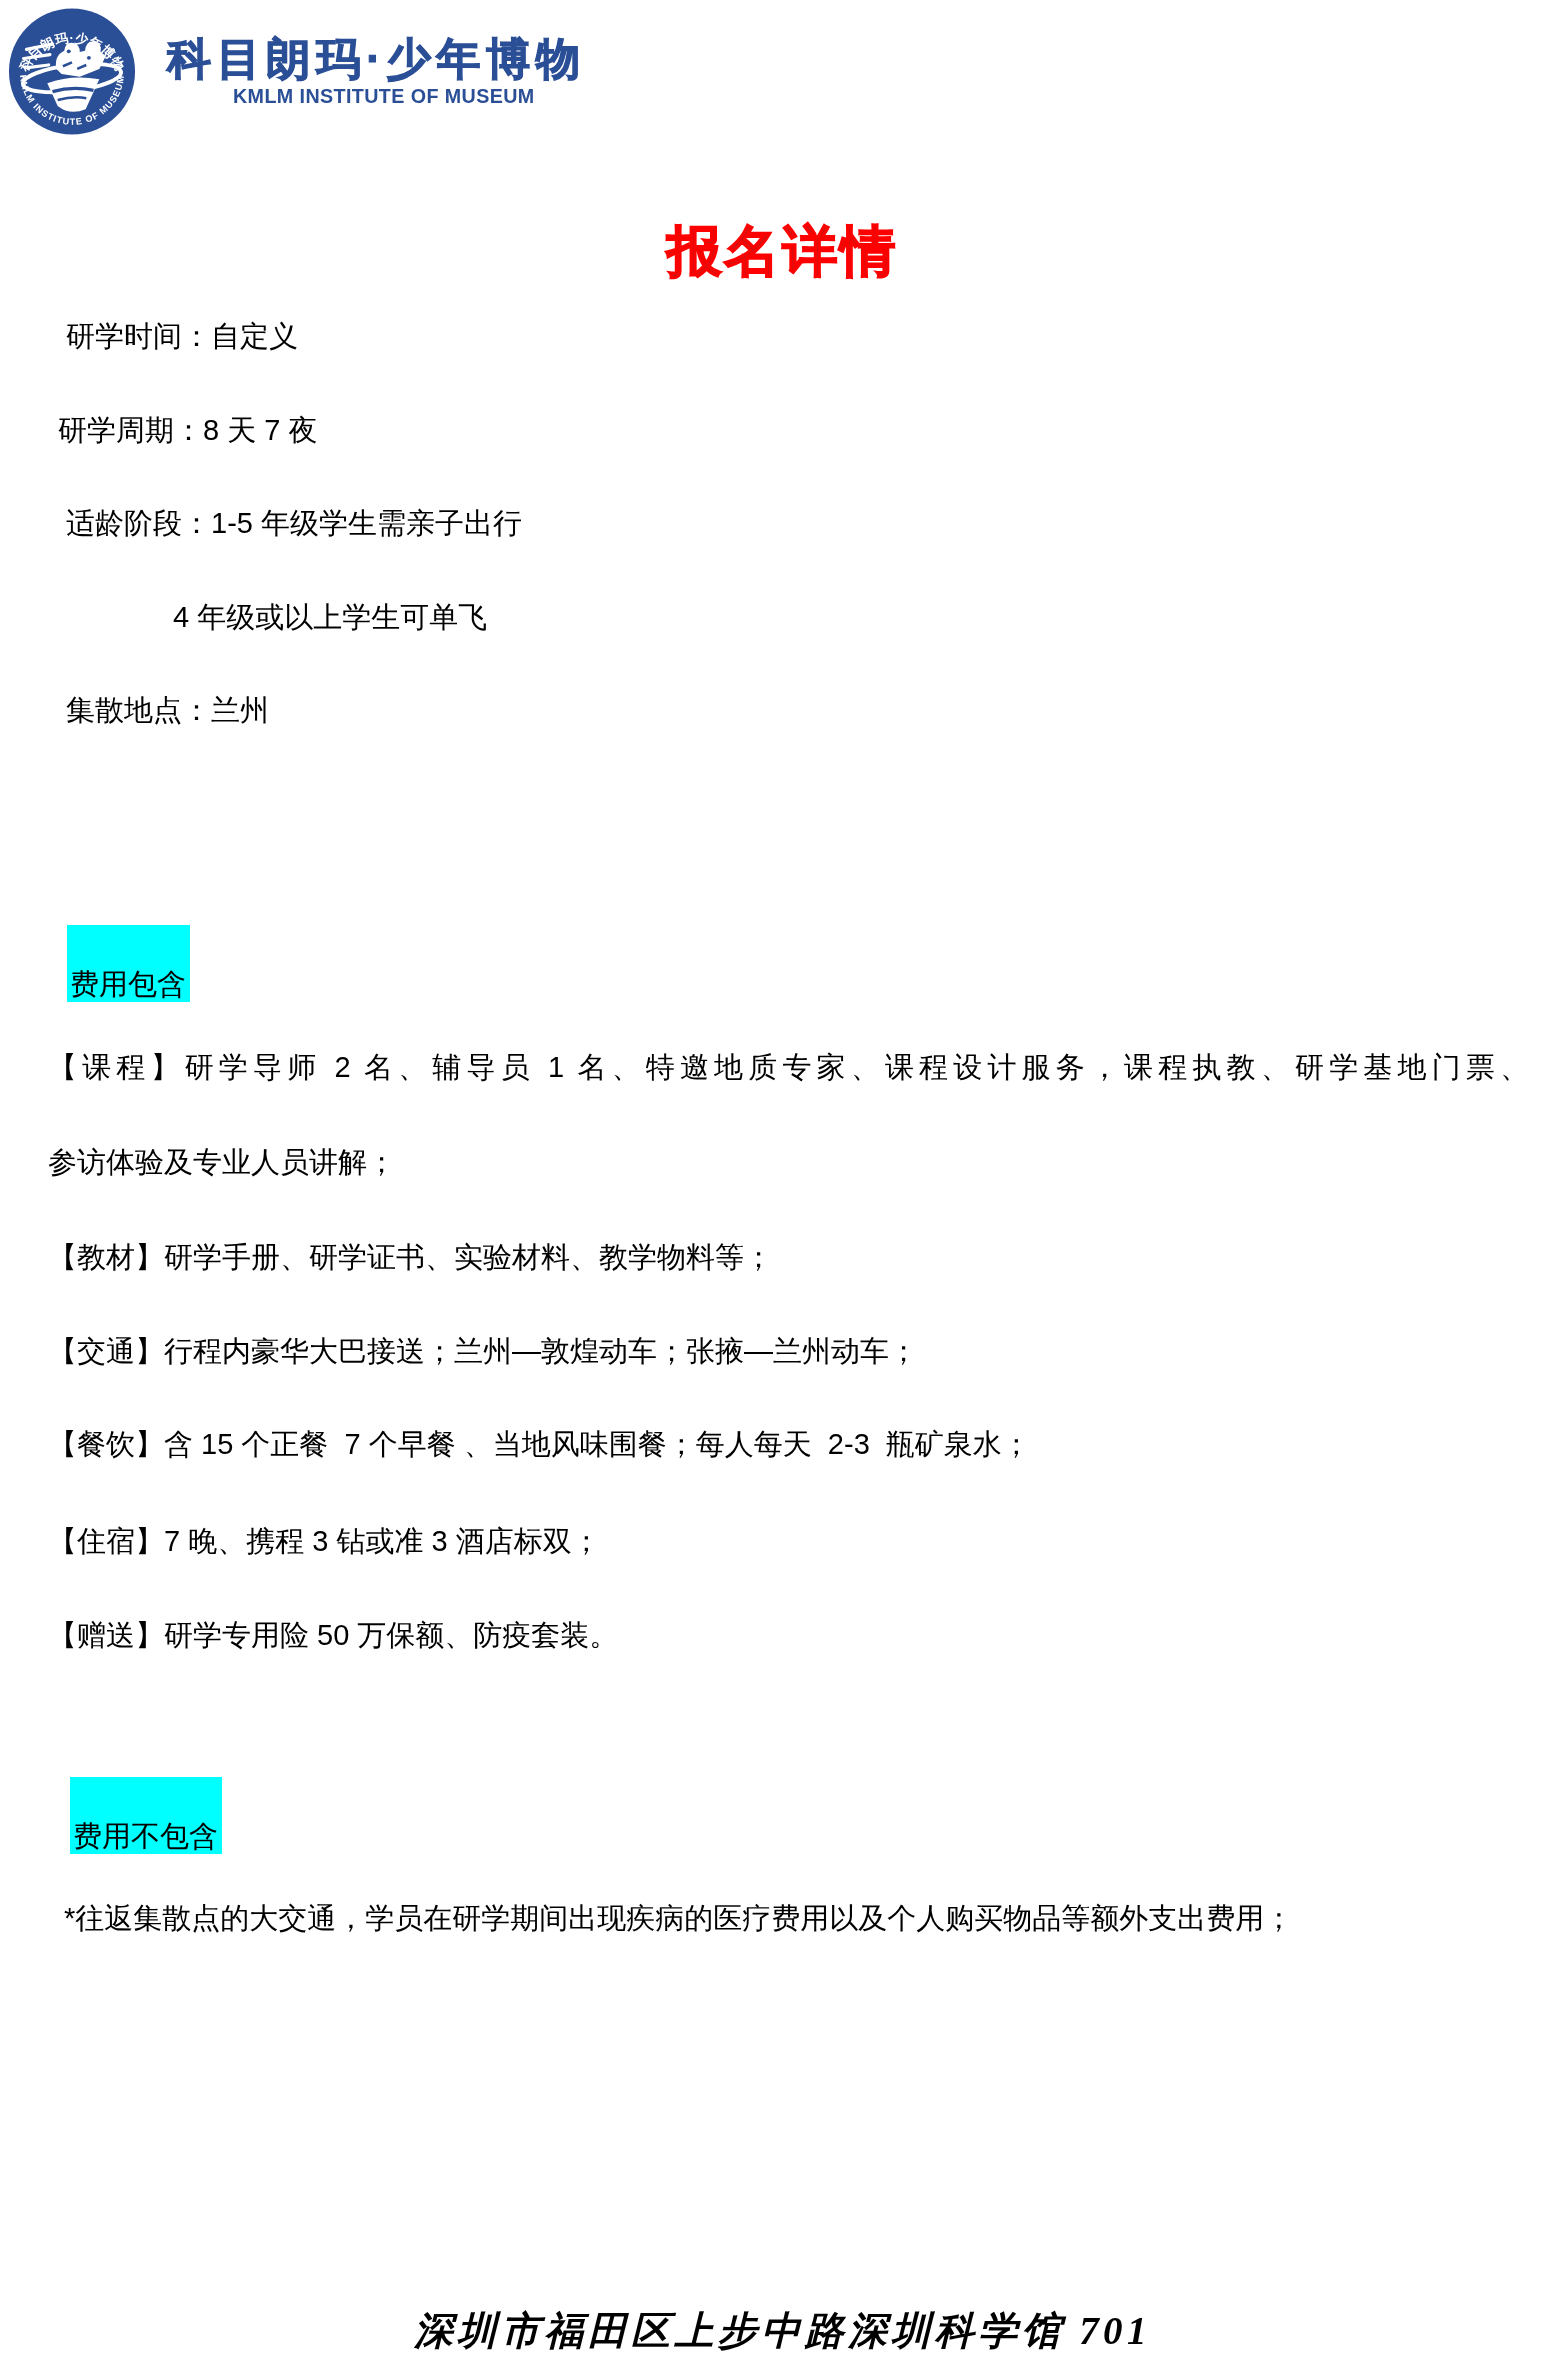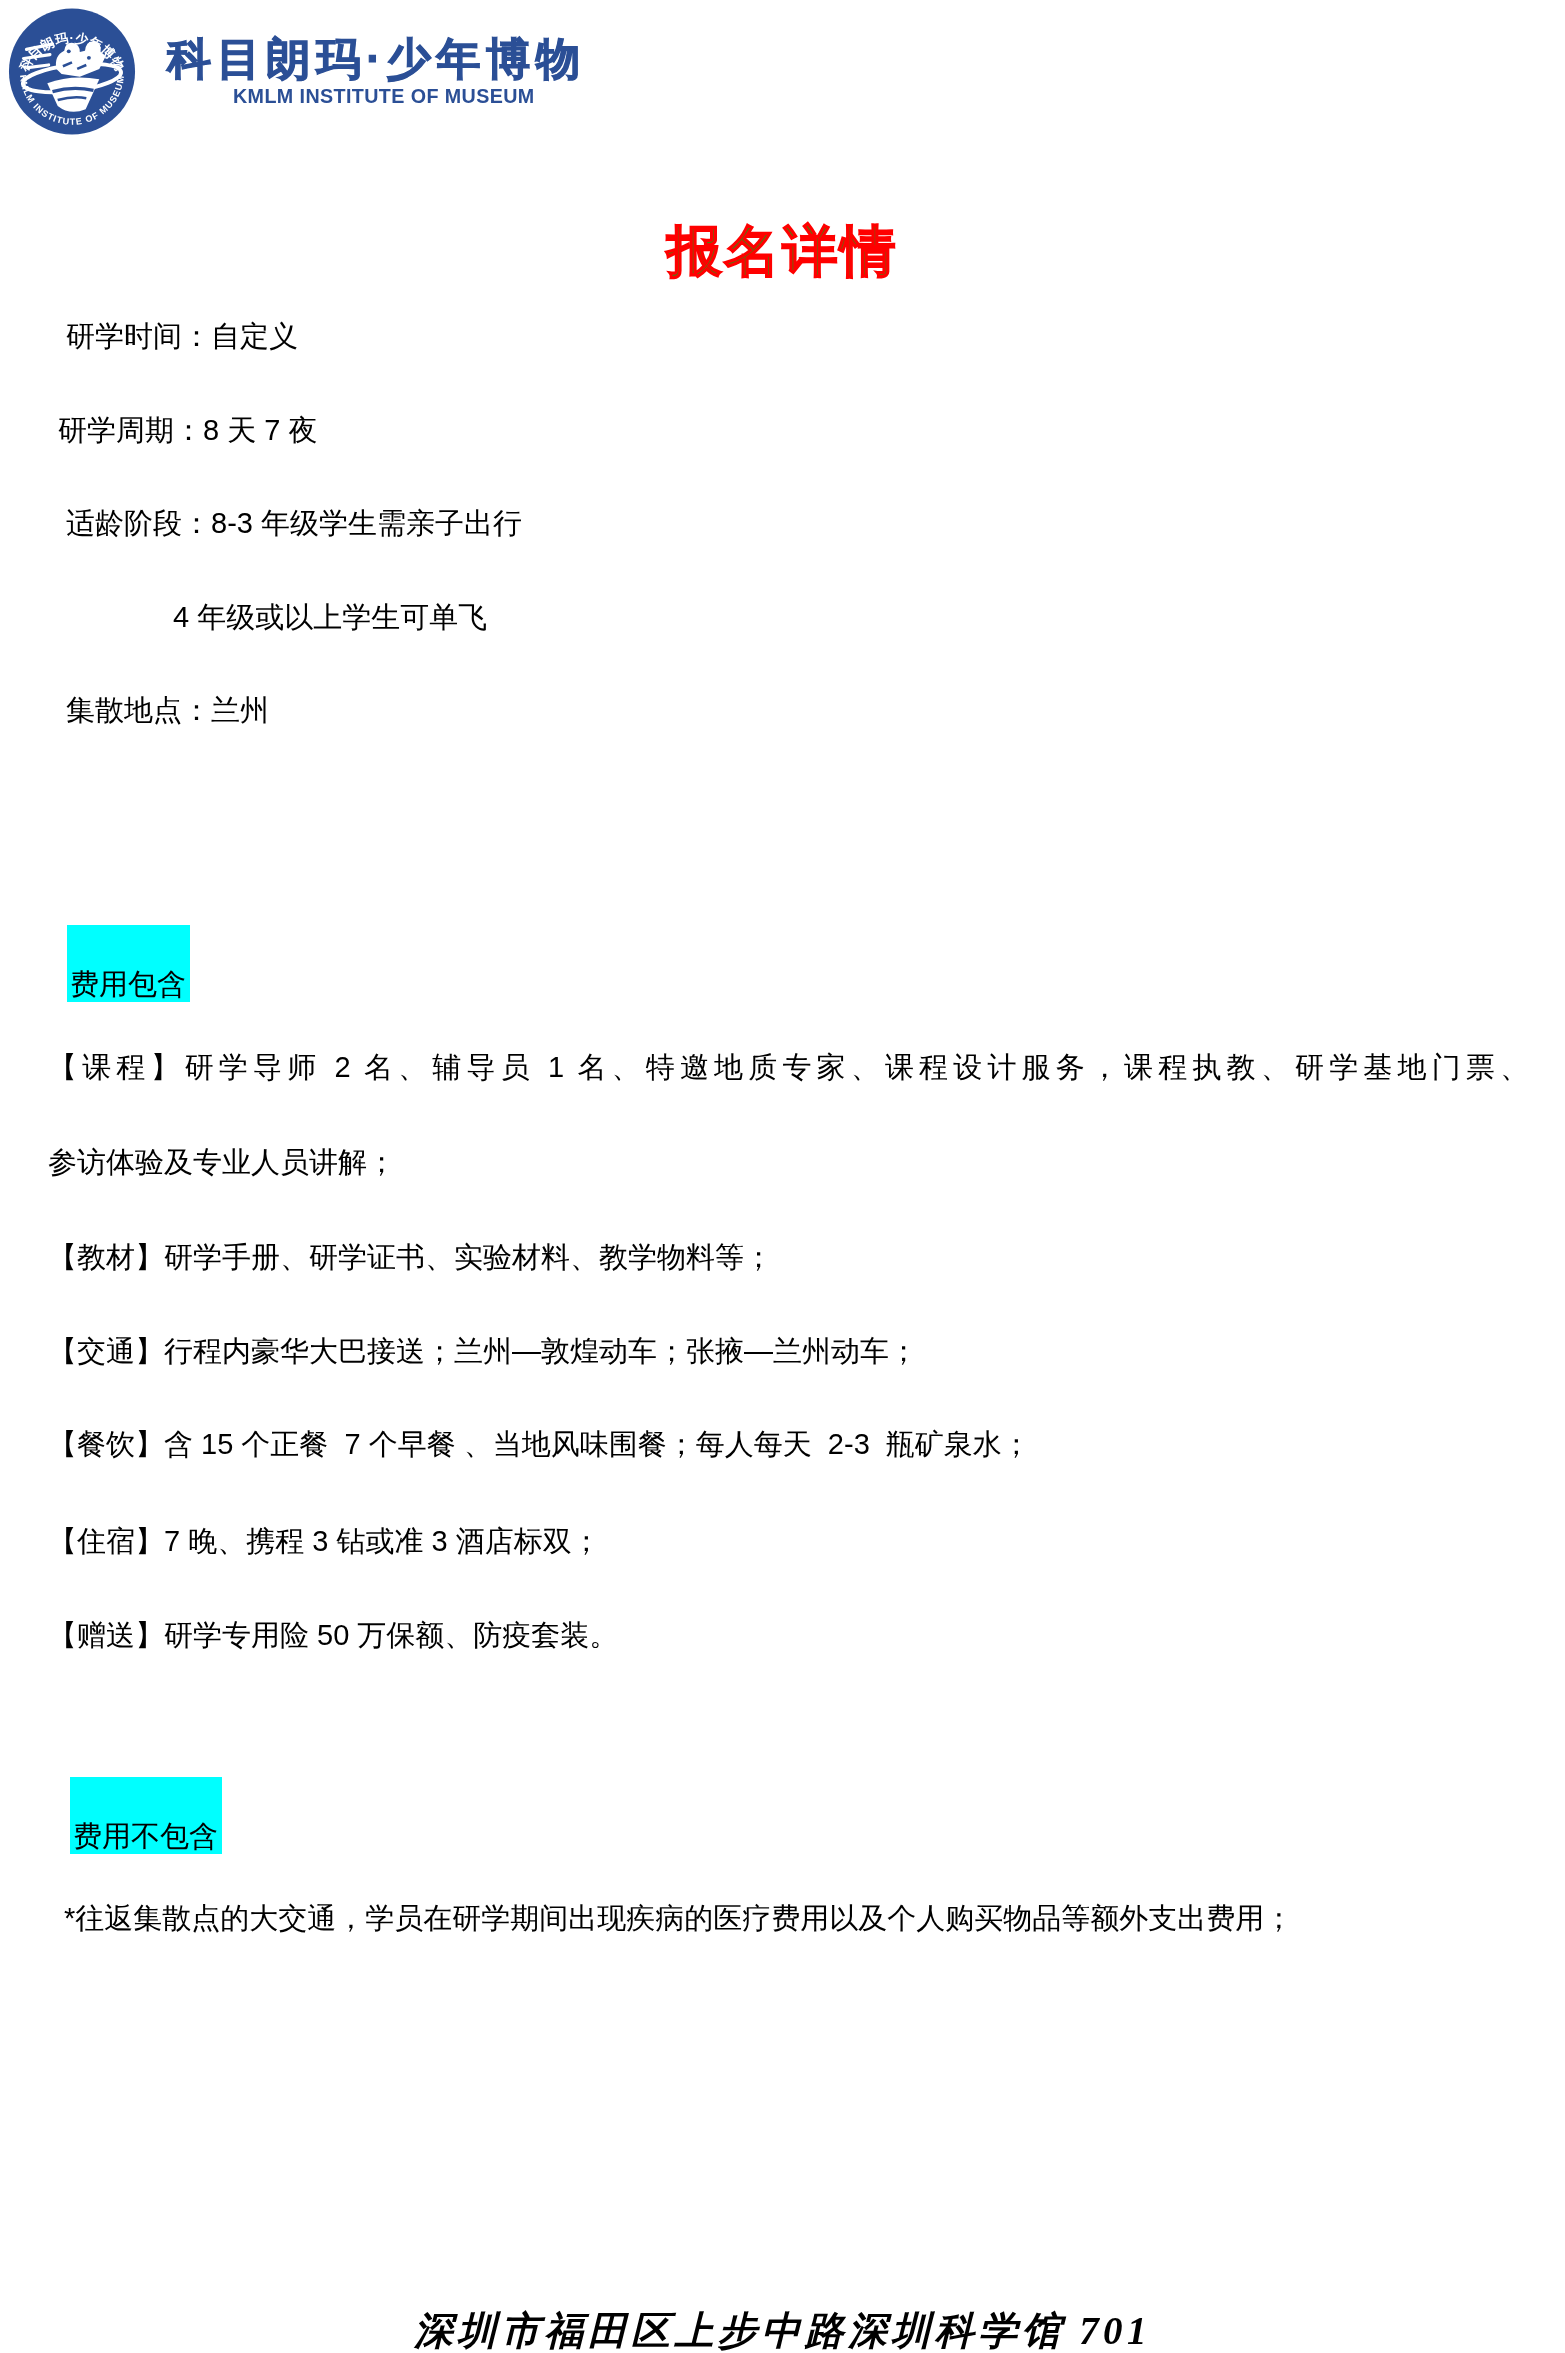--- a/index.html
+++ b/index.html
@@ -33,21 +33,21 @@
     letter-spacing:0.4px;
     color:#2B4F96;
     white-space:nowrap;
   }
   
   .title{
     position:absolute;
     left:0;
     width:100%;
     text-align:center;
-    color:#4d7c0f;
+    color:#b91c1c;
     font-size:55px;
     font-weight:900;
     letter-spacing:2.9px;
     line-height:1;
     -webkit-text-stroke:1.5px #FF0000;
     white-space:pre;
   }
   .t1{top:187px;}
   .t2{top:826px;}
   
@@ -132,21 +132,21 @@
     <div class="wordmark">
       <div class="wm-cn">科目朗玛·少年博物</div>
       <div class="wm-en">KMLM INSTITUTE OF MUSEUM</div>
     </div>
   </header>
 
   <h1 class="title t1">报名详情</h1>
 
   <div class="line" style="left:66px;top:320px">研学时间：自定义</div>
   <div class="line" style="left:58px;top:414px">研学周期：8 天 7 夜</div>
-  <div class="line" style="left:66px;top:507px">适龄阶段：8-3 年级学生需亲子出行</div>
+  <div class="line" style="left:66px;top:507px">适龄阶段：1-5 年级学生需亲子出行</div>
   <div class="line" style="left:173px;top:601px">4 年级或以上学生可单飞</div>
   <div class="line" style="left:66px;top:694px">集散地点：兰州</div>
 
 
   <div class="hl" style="left:67px;top:925px">费用包含</div>
 
   <div class="jline" style="top:1051px">【课程】研学导师 2 名、辅导员 1 名、特邀地质专家、课程设计服务，课程执教、研学基地门票、</div>
   <div class="line" style="left:48px;top:1146px">参访体验及专业人员讲解；</div>
   <div class="line" style="left:48px;top:1241px">【教材】研学手册、研学证书、实验材料、教学物料等；</div>
   <div class="line" style="left:48px;top:1335px">【交通】行程内豪华大巴接送；兰州—敦煌动车；张掖—兰州动车；</div>

